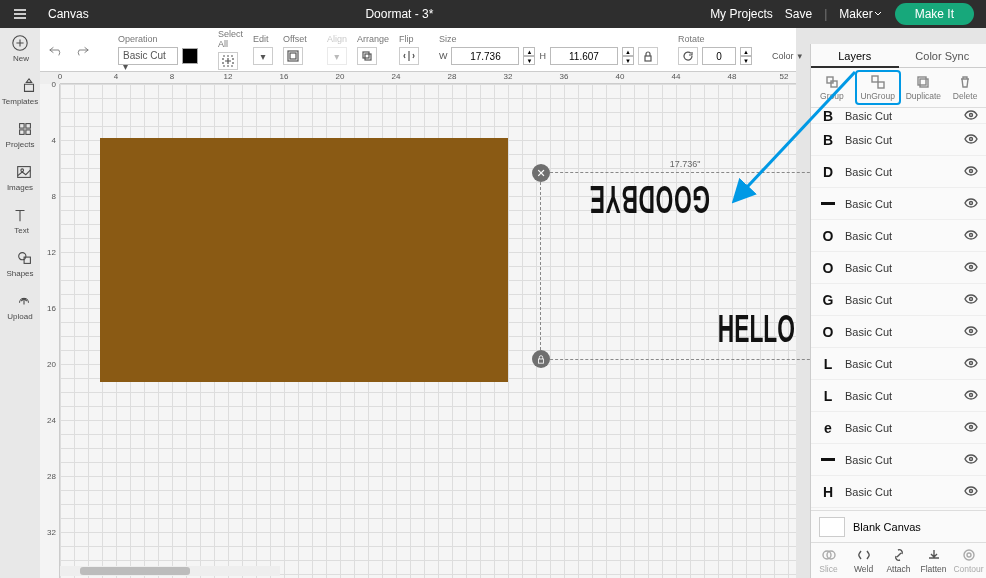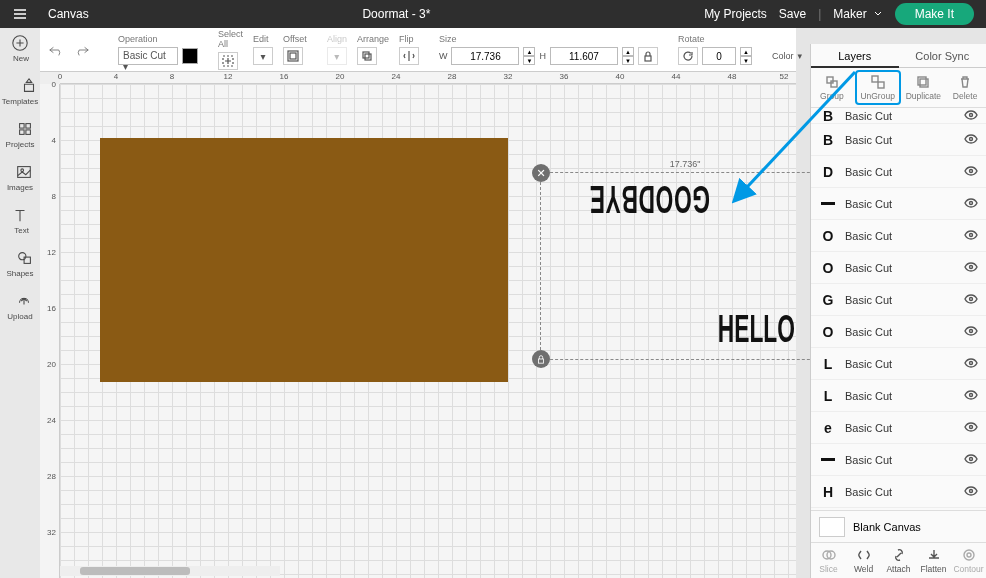--- a/index.html
+++ b/index.html
@@ -6,21 +6,21 @@
 body { background: #e5e5e5; width: 986px; height: 578px; overflow: hidden; position: relative; }
 
 .top-bar { height: 28px; background: #2e2e2e; display: flex; align-items: center; color: #fff; font-size: 12px; }
 .hamburger { width: 40px; display: flex; align-items: center; justify-content: center; cursor: pointer; }
 .hamburger svg { width: 16px; height: 16px; fill: #fff; }
 .top-bar .title { padding-left: 8px; }
 .top-bar .project-title { flex: 1; text-align: center; }
 .top-bar .right { display: flex; align-items: center; gap: 12px; padding-right: 12px; }
 .top-bar .right .sep { color: #777; }
 .make-it { background: #17a87b; border-radius: 14px; padding: 4px 20px; font-size: 12px; color: #fff; border: none; cursor: pointer; }
-.maker-dd { display: flex; align-items: center; gap: 6px; cursor: pointer; }
+.maker-dd { display: flex; align-items: center; cursor: pointer; }
 
 .left-rail { position: absolute; left: 0; top: 28px; bottom: 0; width: 40px; background: #e8e8e8; display: flex; flex-direction: column; align-items: center; padding-top: 6px; gap: 14px; }
 .left-rail .rail-item { display: flex; flex-direction: column; align-items: flex-end; gap: 2px; color: #4a4a4a; font-size: 8px; cursor: pointer; }
 .left-rail .rail-item svg { width: 18px; height: 18px; stroke: #4a4a4a; fill: none; stroke-width: 1.2; }
 
 .toolbar { position: absolute; left: 40px; right: 190px; top: 28px; height: 44px; background: #fff; border-bottom: 1px solid #ccc; display: flex; align-items: center; padding: 0 8px; gap: 10px; font-size: 9px; color: #555; }
 .toolbar .group { display: flex; flex-direction: column; align-items: flex-start; gap: 3px; }
 .toolbar .group>span.lbl { font-size: 9px; color: #777; }
 .toolbar .row { display: flex; align-items: center; gap: 4px; }
 .op-select { border: 1px solid #bbb; padding: 2px 4px; font-size: 10px; height: 18px; width: 60px; background: #fff; cursor: pointer; }

